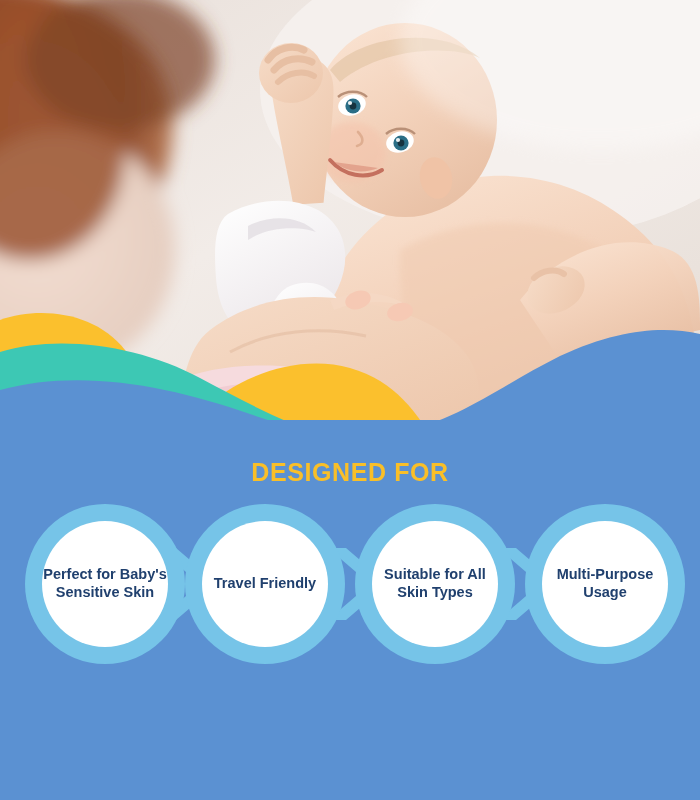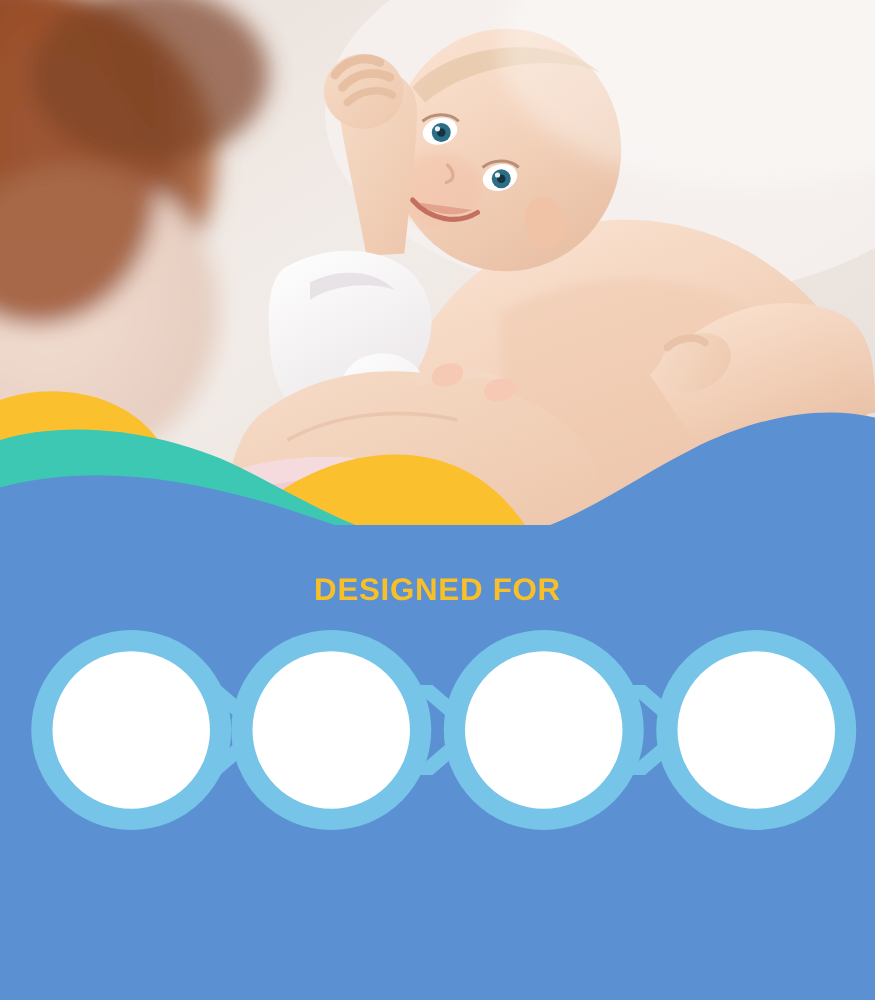--- a/index.html
+++ b/index.html
@@ -252,15 +252,21 @@
           <circle cx="265" cy="84" r="80" fill="#76c4e8"></circle>
           <circle cx="265" cy="84" r="63" fill="#ffffff"></circle>
           <circle cx="435" cy="84" r="80" fill="#76c4e8"></circle>
           <circle cx="435" cy="84" r="63" fill="#ffffff"></circle>
           <circle cx="605" cy="84" r="80" fill="#76c4e8"></circle>
           <circle cx="605" cy="84" r="63" fill="#ffffff"></circle>
         </g>
       </svg>
     </div>
 
+    <div class="badge-labels">
+      <div class="badge-label b0">Perfect for Baby's Sensitive Skin</div>
+      <div class="badge-label b1">Travel Friendly</div>
+      <div class="badge-label b2">Suitable for All Skin Types</div>
+      <div class="badge-label b3">Multi-Purpose Usage</div>
+    </div>
 
   </div>
 </div>
 
 </body></html>

